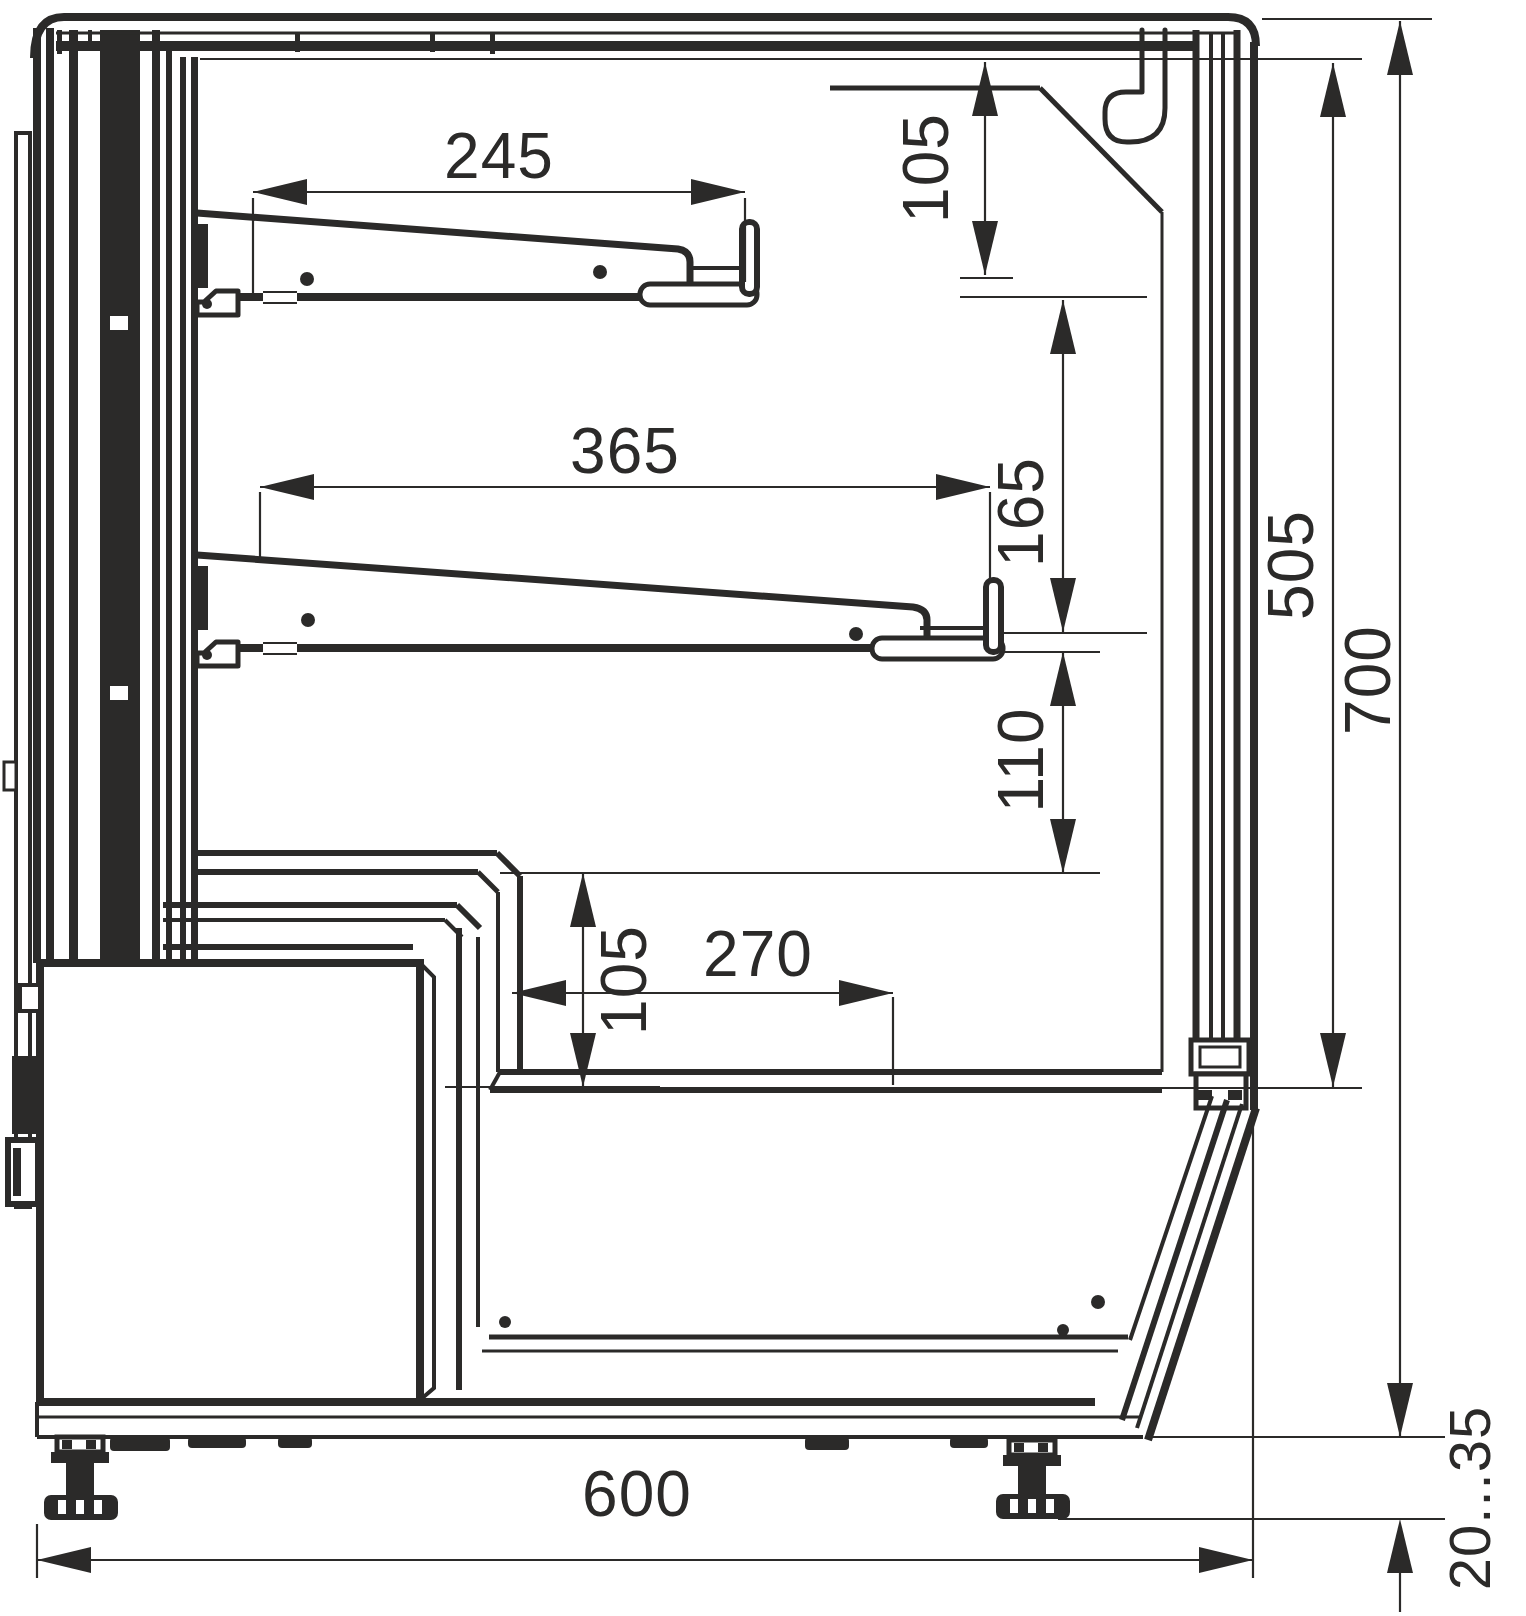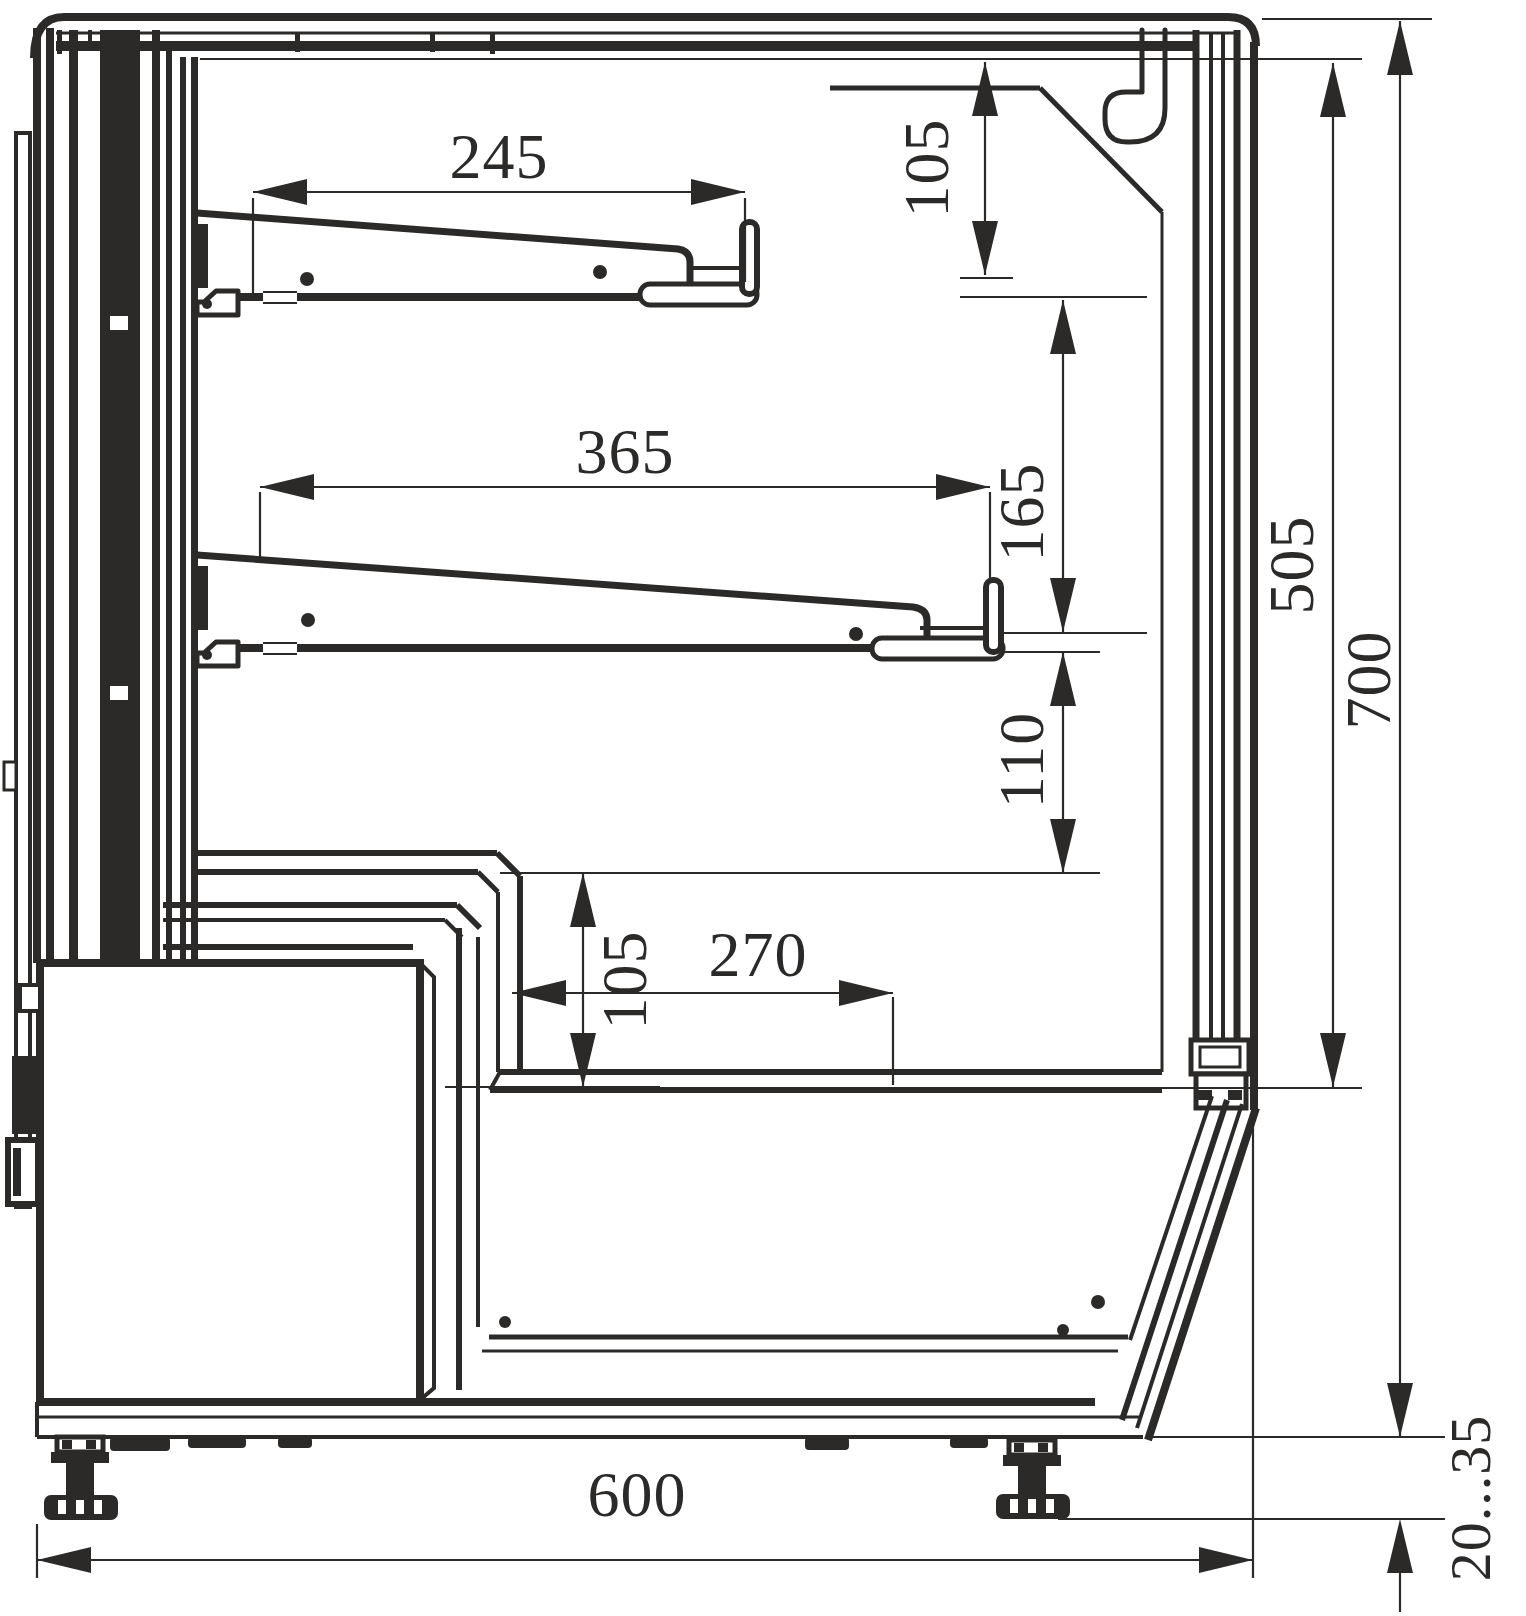--- a/index.html
+++ b/index.html
@@ -1,17 +1,17 @@
 <!DOCTYPE html>
 <html><head>
 <meta charset="utf-8">
 <style>
   html,body{margin:0;padding:0;background:#fff;}
   .stage{position:relative;width:1526px;height:1616px;background:#ffffff;overflow:hidden;
-         font-family:Liberation Serif, serif;}
+         font-family:Liberation Sans, sans-serif;}
   svg{display:block;width:1526px;height:1616px;}
   .ln{stroke:#2b2a29;fill:none;stroke-linecap:butt;}
   .rnd{stroke-linecap:round;stroke-linejoin:round;}
   .w2{stroke-width:2.2;}
   .w3{stroke-width:3;}
   .w4{stroke-width:4;}
   .w5{stroke-width:5;}
   .w6{stroke-width:6;}
   .w7{stroke-width:7;}
   .w8{stroke-width:8;}

